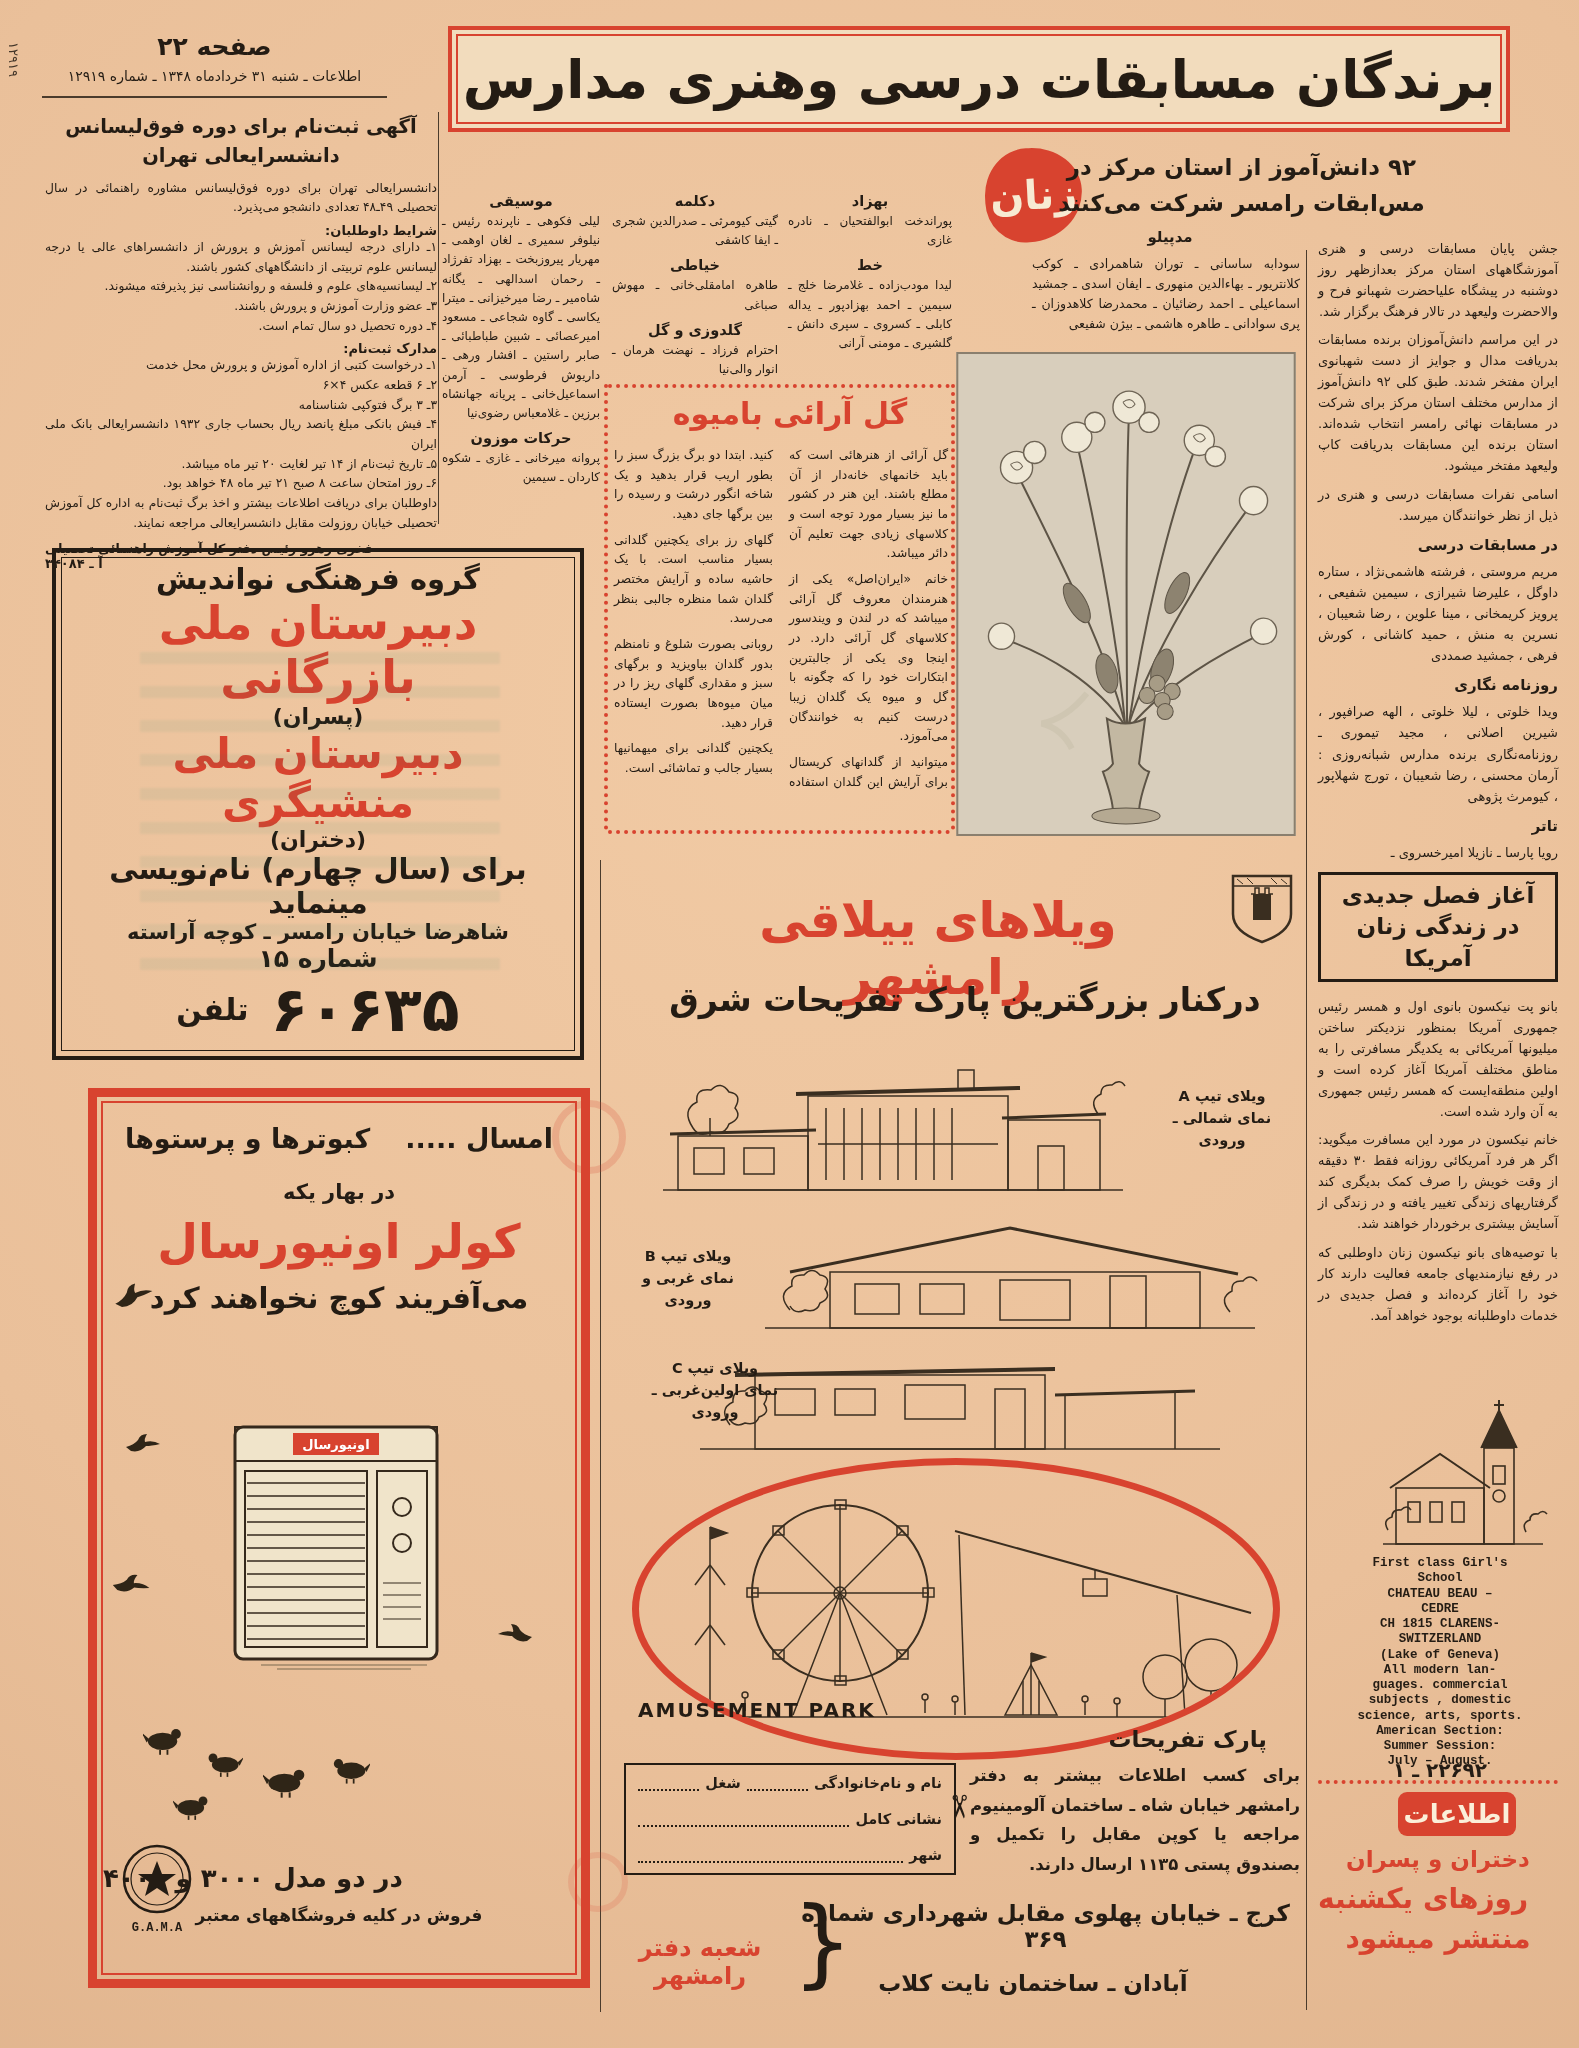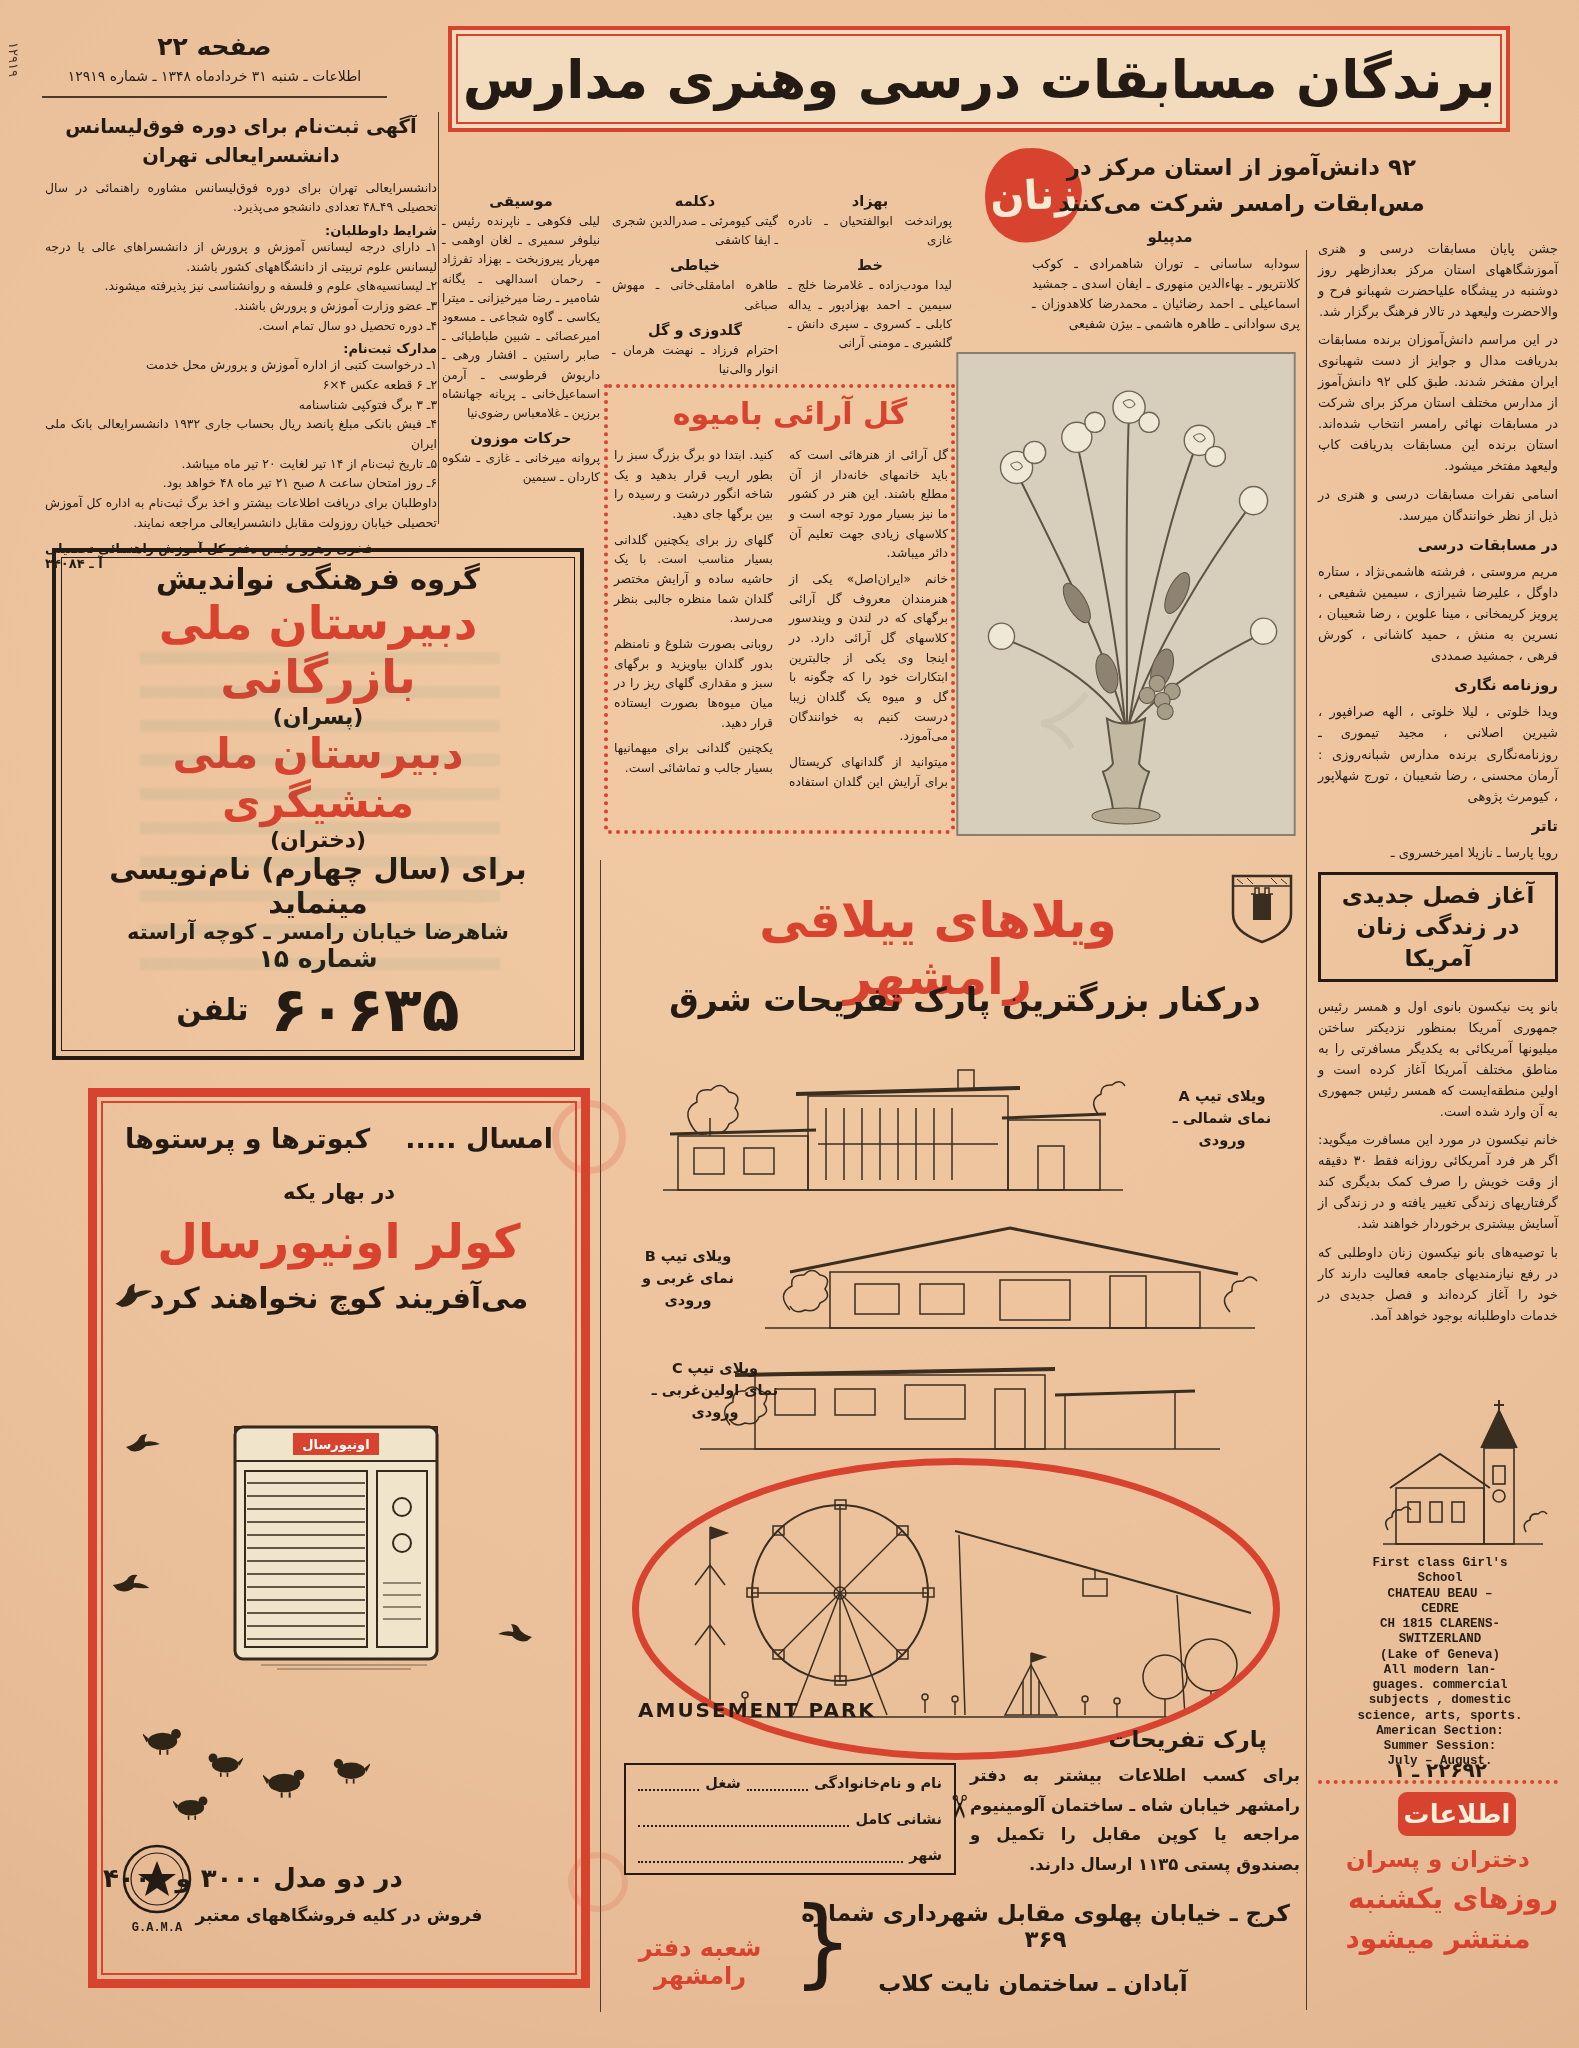--- a/index.html
+++ b/index.html
@@ -57,21 +57,21 @@
   .ns-body{position:absolute;left:1318px;top:996px;width:240px;font-size:13px;line-height:1.62;text-align:justify;}
   .ns-body p{margin-bottom:7px;}
 
   .church{position:absolute;left:1378px;top:1396px;}
   .swiss{position:absolute;left:1332px;top:1556px;width:216px;direction:ltr;text-align:center;
     font-family:"Liberation Mono",monospace;font-size:12.5px;font-weight:bold;line-height:1.22;}
   .swiss-phone{position:absolute;left:1332px;top:1758px;width:216px;text-align:center;font-size:20px;font-weight:bold;}
   .badge{position:absolute;left:1398px;top:1792px;width:118px;height:44px;background:var(--red);border-radius:9px;
     color:#fbefd9;display:flex;align-items:center;justify-content:center;font-size:26px;font-weight:bold;}
   .red1{position:absolute;left:1318px;top:1846px;width:240px;text-align:center;color:var(--red);font-weight:bold;font-size:23px;}
-  .red2{position:absolute;left:1318px;top:1882px;width:240px;text-align:right;color:var(--red);font-weight:bold;font-size:28px;}
+  .red2{position:absolute;left:1318px;top:1882px;width:240px;text-align:left;color:var(--red);font-weight:bold;font-size:28px;}
   .red3{position:absolute;left:1318px;top:1922px;width:240px;text-align:center;color:var(--red);font-weight:bold;font-size:28px;}
 
   
   .fl-title{position:absolute;left:640px;top:396px;width:300px;text-align:center;color:var(--red);font-size:30px;font-weight:bold;}
   .fl-text{position:absolute;left:614px;top:446px;width:334px;height:380px;font-size:12.3px;line-height:1.6;
     text-align:justify;column-count:2;column-gap:16px;}
   .fl-text p{margin-bottom:6px;}
   .photo{position:absolute;left:956px;top:352px;width:340px;height:484px;}
 
   
@@ -204,21 +204,21 @@
     <p>رویا پارسا ـ نازیلا امیرخسروی ـ</p>
   </div>
 
   <div class="orn-h" style="left:608px;top:384px;width:342px;"></div>
   <div class="orn-h" style="left:608px;top:830px;width:342px;"></div>
   <div class="orn-v" style="left:604px;top:384px;height:446px;"></div>
   <div class="orn-v" style="left:951px;top:384px;height:446px;"></div>
   <div class="fl-title">گل آرائی بامیوه</div>
   <div class="fl-text">
     <p>گل آرائی از هنرهائی است که باید خانمهای خانه‌دار از آن مطلع باشند. این هنر در کشور ما نیز بسیار مورد توجه است و کلاسهای زیادی جهت تعلیم آن دائر میباشد.</p>
-    <p>خانم «ایران‌اصل» یکی از هنرمندان معروف گل آرائی برگهای که در لندن و ویندسور کلاسهای گل آرائی دارد. در اینجا وی یکی از جالبترین ابتکارات خود را که چگونه با گل و میوه یک گلدان زیبا درست کنیم به خوانندگان می‌آموزد.</p>
+    <p>خانم «ایران‌اصل» یکی از هنرمندان معروف گل آرائی میباشد که در لندن و ویندسور کلاسهای گل آرائی دارد. در اینجا وی یکی از جالبترین ابتکارات خود را که چگونه با گل و میوه یک گلدان زیبا درست کنیم به خوانندگان می‌آموزد.</p>
     <p>میتوانید از گلدانهای کریستال برای آرایش این گلدان استفاده کنید. ابتدا دو برگ بزرگ سبز را بطور اریب قرار بدهید و یک شاخه انگور درشت و رسیده را بین برگها جای دهید.</p>
     <p>گلهای رز برای یکچنین گلدانی بسیار مناسب است. با یک حاشیه ساده و آرایش مختصر گلدان شما منظره جالبی بنظر می‌رسد.</p>
     <p>روبانی بصورت شلوغ و نامنظم بدور گلدان بیاویزید و برگهای سبز و مقداری گلهای ریز را در میان میوه‌ها بصورت ایستاده قرار دهید.</p>
     <p>یکچنین گلدانی برای میهمانیها بسیار جالب و تماشائی است.</p>
   </div>
   <div class="photo">
     <svg viewBox="0 0 338 482" width="340" height="484">
       <rect width="338" height="482" fill="#d8cebc"></rect>
       <rect x="1" y="1" width="336" height="480" fill="none" stroke="#8a7f6e" stroke-width="2"></rect>
       <g stroke="#5d5446" stroke-width="2" fill="none">

